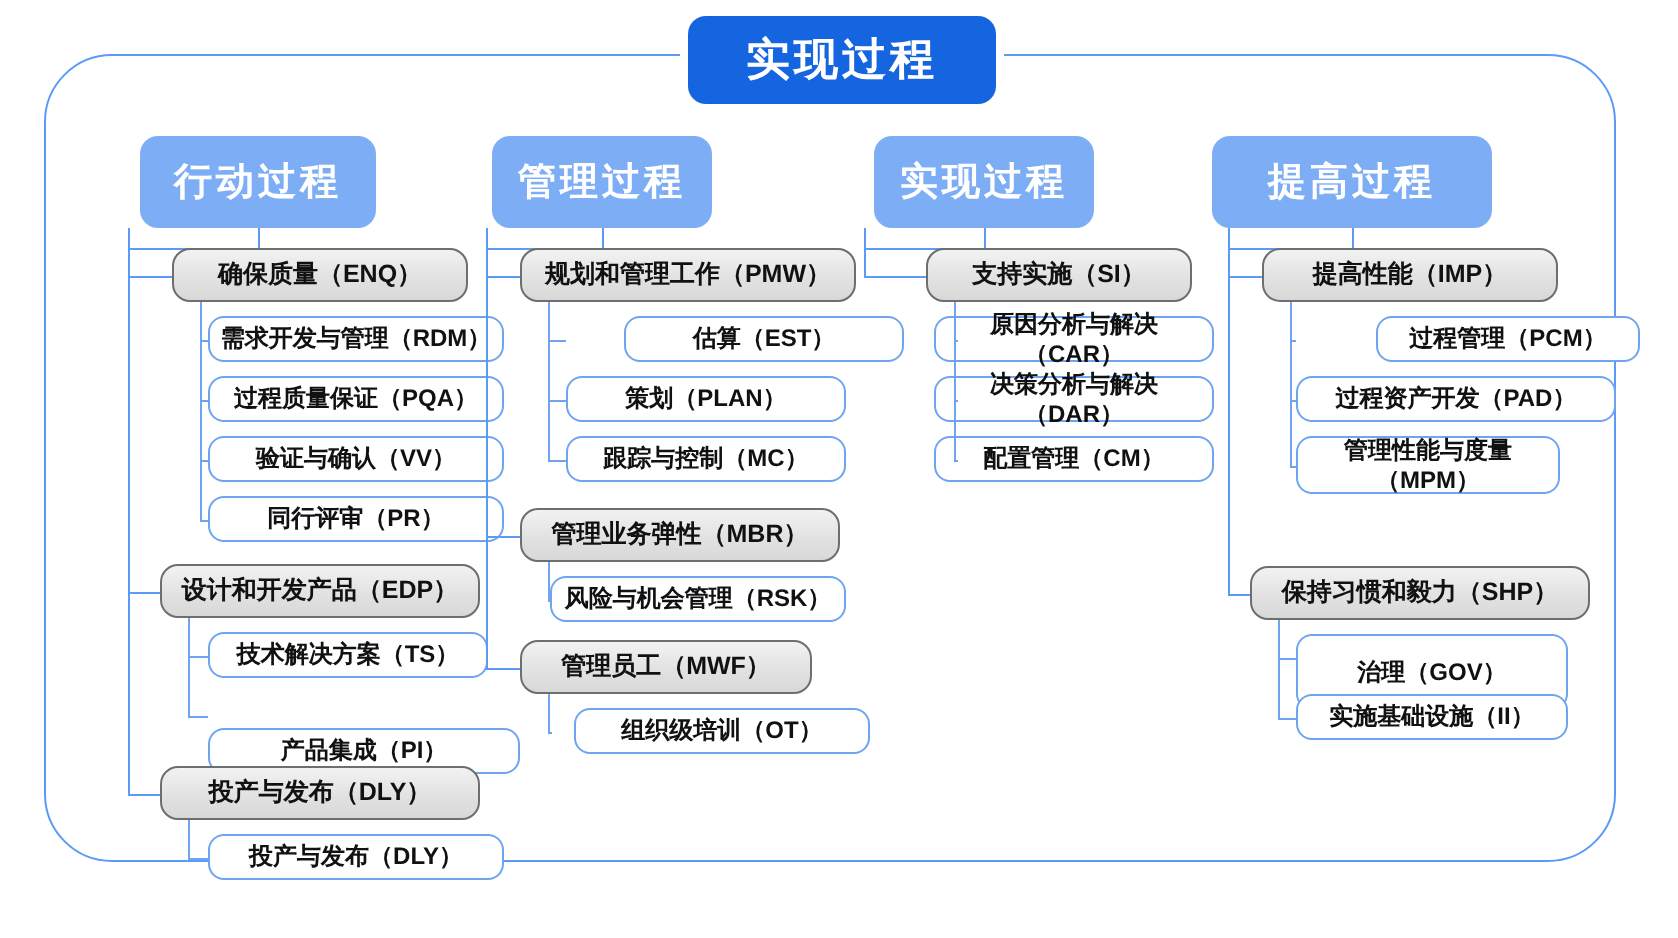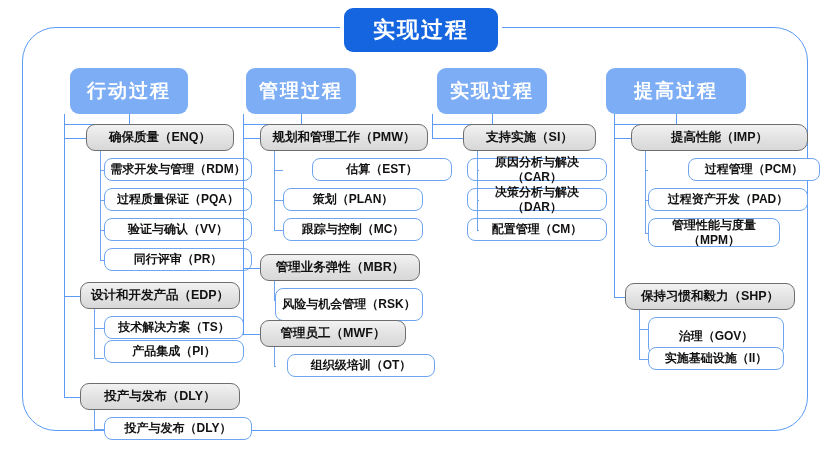--- a/index.html
+++ b/index.html
@@ -139,21 +139,21 @@
       <div class="hline-g" style="left: 100px; top: 200px; width: 4px;"></div>
       <div class="leaf-box" style="left: 104px; top: 218px; width: 148px; height: 23px;">验证与确认（VV）</div>
       <div class="hline-g" style="left: 100px; top: 230px; width: 4px;"></div>
       <div class="leaf-box" style="left: 104px; top: 248px; width: 148px; height: 23px;">同行评审（PR）</div>
       <div class="hline-g" style="left: 100px; top: 260px; width: 4px;"></div>
       <div class="vline-g" style="left: 100px; top: 151px; height: 109px;"></div>
       <div class="group-box" style="left: 80px; top: 282px; width: 160px; height: 27px;">设计和开发产品（EDP）</div>
       <div class="hline" style="left: 64px; top: 296px; width: 16px;"></div>
       <div class="leaf-box" style="left: 104px; top: 316px; width: 140px; height: 23px;">技术解决方案（TS）</div>
       <div class="hline-g" style="left: 94px; top: 328px; width: 10px;"></div>
-      <div class="leaf-box" style="left: 104px; top: 340px; width: 140px; height: 23px;">产品集成（PI）</div>
+      <div class="leaf-box" style="left: 104px; top: 364px; width: 156px; height: 23px;">产品集成（PI）</div>
       <div class="hline-g" style="left: 94px; top: 358px; width: 10px;"></div>
       <div class="vline-g" style="left: 94px; top: 309px; height: 49px;"></div>
       <div class="group-box" style="left: 80px; top: 383px; width: 160px; height: 27px;">投产与发布（DLY）</div>
       <div class="hline" style="left: 64px; top: 397px; width: 16px;"></div>
       <div class="leaf-box" style="left: 104px; top: 417px; width: 148px; height: 23px;">投产与发布（DLY）</div>
       <div class="hline-g" style="left: 94px; top: 429px; width: 10px;"></div>
       <div class="vline-g" style="left: 94px; top: 410px; height: 19px;"></div>
       <div class="col-head" style="left: 246px; top: 68px; width: 110px; height: 46px;">管理过程</div>
       <div class="vline" style="left: 243px; top: 114px; height: 219.5px;"></div>
       <div class="vline" style="left: 301px; top: 114px; height: 10px;"></div>
@@ -162,21 +162,21 @@
       <div class="hline" style="left: 243px; top: 138px; width: 17px;"></div>
       <div class="leaf-box" style="left: 283px; top: 158px; width: 140px; height: 23px; margin-left: 29px;">估算（EST）</div>
       <div class="hline-g" style="left: 274px; top: 170px; width: 9px;"></div>
       <div class="leaf-box" style="left: 283px; top: 188px; width: 140px; height: 23px;">策划（PLAN）</div>
       <div class="hline-g" style="left: 274px; top: 200px; width: 9px;"></div>
       <div class="leaf-box" style="left: 283px; top: 218px; width: 140px; height: 23px;">跟踪与控制（MC）</div>
       <div class="hline-g" style="left: 274px; top: 230px; width: 9px;"></div>
       <div class="vline-g" style="left: 274px; top: 151px; height: 79px;"></div>
       <div class="group-box" style="left: 260px; top: 254px; width: 160px; height: 27px;">管理业务弹性（MBR）</div>
       <div class="hline" style="left: 243px; top: 268px; width: 17px;"></div>
-      <div class="leaf-box" style="left: 275px; top: 288px; width: 148px; height: 33px;">风险与机会管理（RSK）</div>
+      <div class="leaf-box" style="left: 275px; top: 288px; width: 148px; height: 23px;">风险与机会管理（RSK）</div>
       <div class="hline-g" style="left: 274px; top: 300px; width: 2px;"></div>
       <div class="vline-g" style="left: 274px; top: 281px; height: 19px;"></div>
       <div class="group-box" style="left: 260px; top: 320px; width: 146px; height: 27px;">管理员工（MWF）</div>
       <div class="hline" style="left: 243px; top: 334px; width: 17px;"></div>
       <div class="leaf-box" style="left: 275px; top: 354px; width: 148px; height: 23px; margin-left: 12px;">组织级培训（OT）</div>
       <div class="hline-g" style="left: 274px; top: 366px; width: 2px;"></div>
       <div class="vline-g" style="left: 274px; top: 347px; height: 19px;"></div>
       <div class="col-head" style="left: 437px; top: 68px; width: 110px; height: 46px;">实现过程</div>
       <div class="vline" style="left: 432px; top: 114px; height: 23.5px;"></div>
       <div class="vline" style="left: 492px; top: 114px; height: 10px;"></div>
@@ -187,21 +187,21 @@
       <div class="hline-g" style="left: 477px; top: 170px; width: 2px;"></div>
       <div class="leaf-box" style="left: 467px; top: 188px; width: 140px; height: 23px;">决策分析与解决（DAR）</div>
       <div class="hline-g" style="left: 477px; top: 200px; width: 2px;"></div>
       <div class="leaf-box" style="left: 467px; top: 218px; width: 140px; height: 23px;">配置管理（CM）</div>
       <div class="hline-g" style="left: 477px; top: 230px; width: 2px;"></div>
       <div class="vline-g" style="left: 477px; top: 151px; height: 79px;"></div>
       <div class="col-head" style="left: 606px; top: 68px; width: 140px; height: 46px;">提高过程</div>
       <div class="vline" style="left: 614px; top: 114px; height: 182.5px;"></div>
       <div class="vline" style="left: 676px; top: 114px; height: 10px;"></div>
       <div class="hline" style="left: 614px; top: 124px; width: 63.4px;"></div>
-      <div class="group-box" style="left: 631px; top: 124px; width: 177px; height: 27px; border-radius: 10px;">提高性能（IMP）</div>
+      <div class="group-box" style="left: 631px; top: 124px; width: 148px; height: 27px;">提高性能（IMP）</div>
       <div class="hline" style="left: 614px; top: 138px; width: 17px;"></div>
       <div class="leaf-box" style="left: 688px; top: 158px; width: 132px; height: 23px;">过程管理（PCM）</div>
       <div class="hline-g" style="left: 645px; top: 170px; width: 3px;"></div>
       <div class="leaf-box" style="left: 648px; top: 188px; width: 160px; height: 23px;">过程资产开发（PAD）</div>
       <div class="hline-g" style="left: 645px; top: 200px; width: 3px;"></div>
       <div class="leaf-box" style="left: 648px; top: 218px; width: 132px; height: 29px;">管理性能与度量<br>（MPM）</div>
       <div class="hline-g" style="left: 645px; top: 233px; width: 3px;"></div>
       <div class="vline-g" style="left: 645px; top: 151px; height: 82px;"></div>
       <div class="group-box" style="left: 625px; top: 283px; width: 170px; height: 27px;">保持习惯和毅力（SHP）</div>
       <div class="hline" style="left: 614px; top: 297px; width: 11px;"></div>

